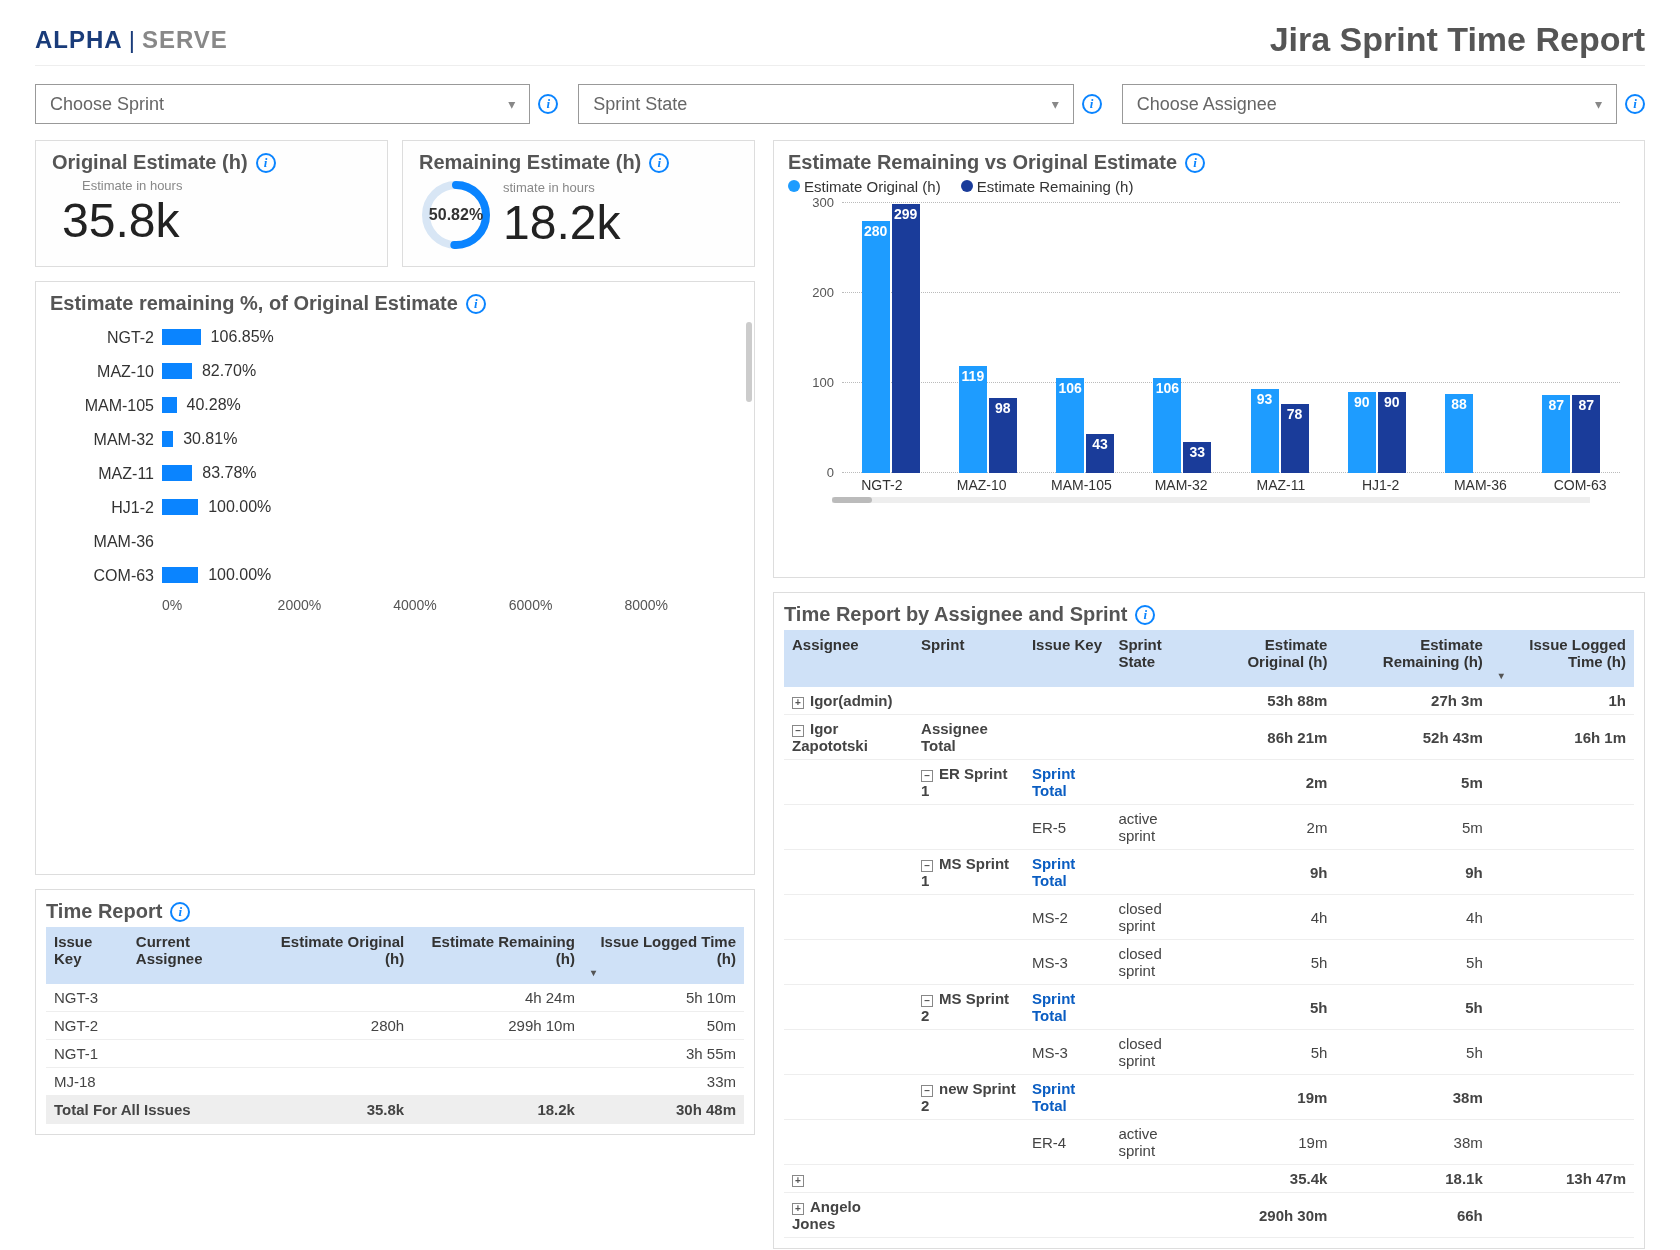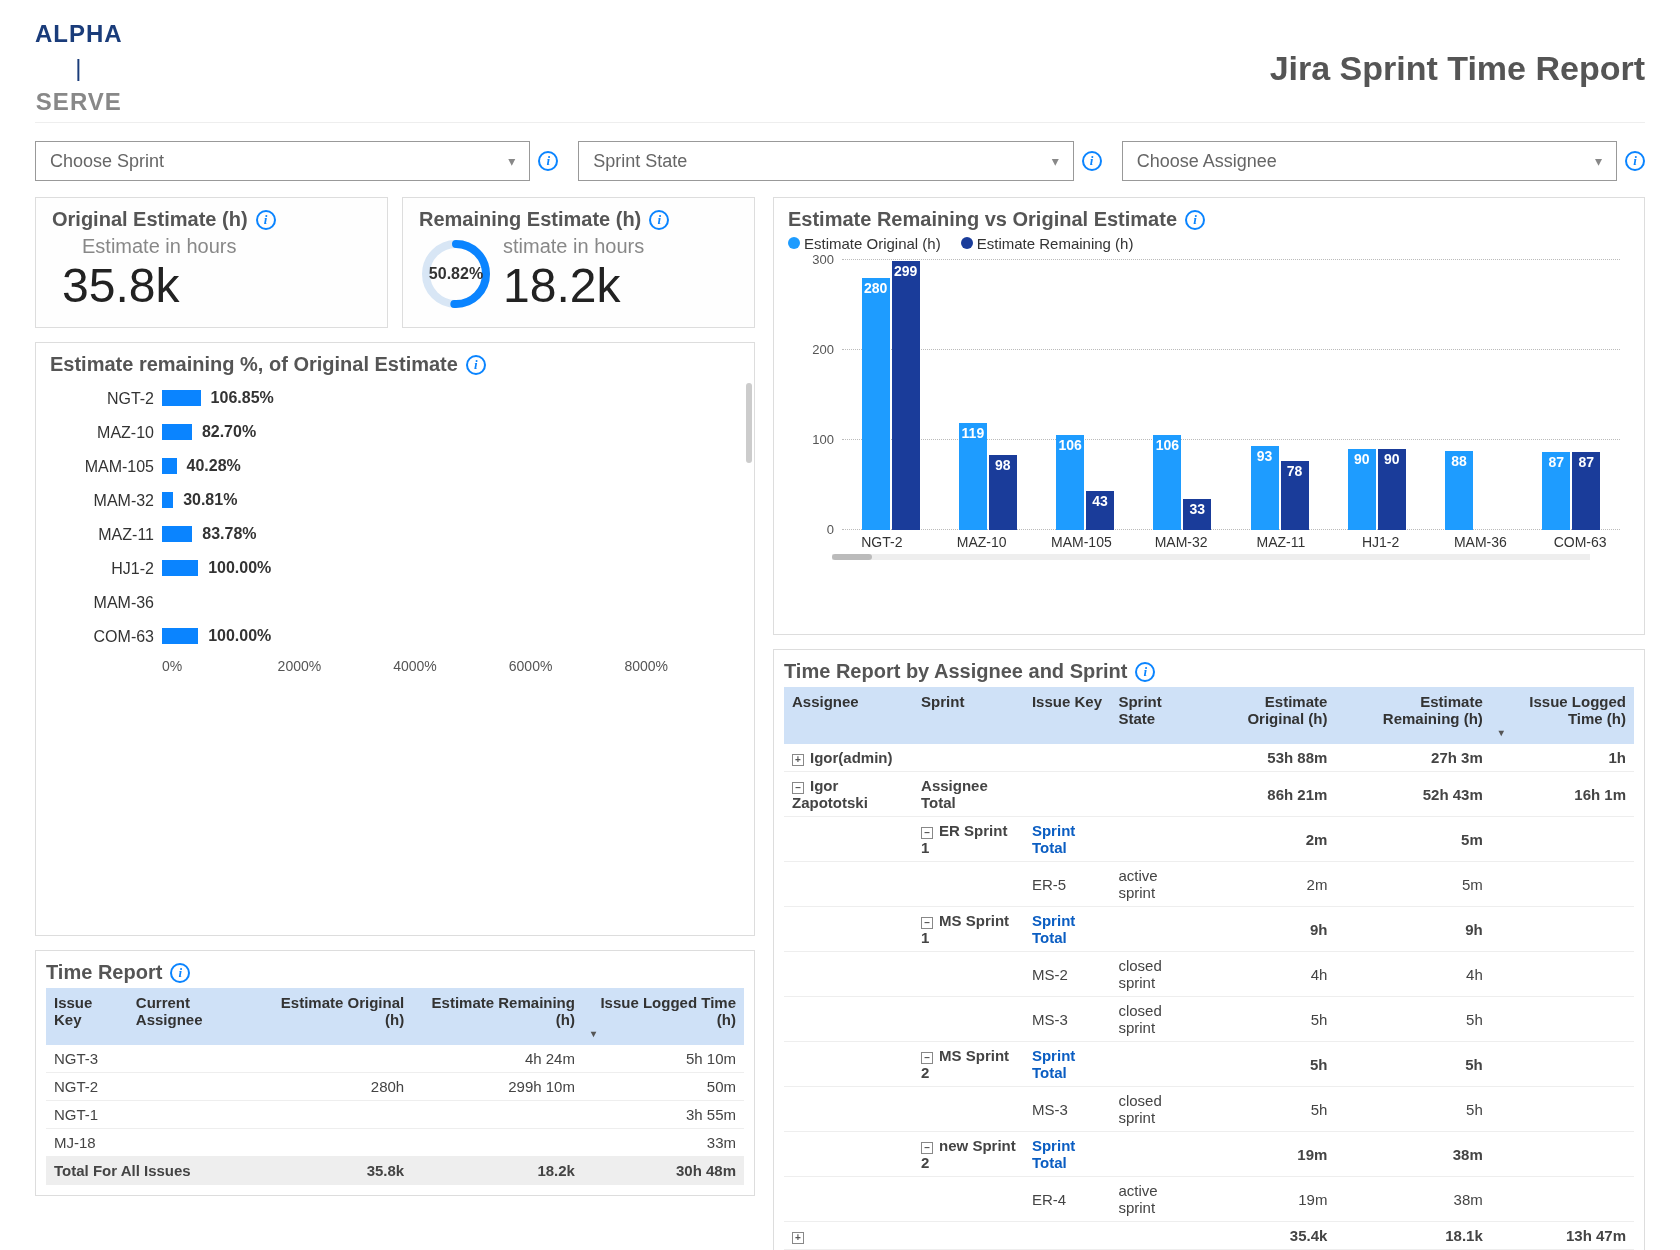--- a/index.html
+++ b/index.html
@@ -1,42 +1,42 @@
 <!DOCTYPE html>
 <html><head>
 <meta charset="utf-8">
 <style>
   * { box-sizing: border-box; margin: 0; padding: 0; }
   body { font-family: 'Segoe UI', Arial, sans-serif; background: #fff; color: #333; padding: 20px 35px; width: 1680px; }
   .topbar { display: flex; justify-content: space-between; align-items: center; margin-bottom: 18px; border-bottom: 1px solid #eee; padding-bottom: 6px;}
-  .logo { font-size: 24px; font-weight: 700; letter-spacing: 1px; color: #1a3c7a; display:flex; align-items:center; gap:6px;flex-direction:column;}
+  .logo { font-size: 24px; font-weight: 700; letter-spacing: 1px; color: #1a3c7a; display:flex; align-items:flex-end; gap:6px;}
   .logo .alpha { color:#1a3c7a; } .logo .bar{color:#1a3c7a;font-weight:300;} .logo .serve{color:#888; font-weight:600;}
   .page-title { font-size: 34px; font-weight: 700; color: #555; }
   .filters { display: flex; gap: 20px; margin-bottom: 16px; }
   .filter { flex:1; display:flex; align-items:center; gap:8px; }
   .dropdown { flex:1; border:1px solid #999; height:40px; display:flex; align-items:center; justify-content:space-between; padding:0 14px; color:#666; font-size:18px; cursor:pointer; }
   .chev { font-size:14px; color:#888; }
   .info-icon { width:20px; height:20px; border:2px solid #0a84ff; border-radius:50%; display:inline-flex; align-items:center; justify-content:center; color:#0a84ff; font-weight:700; font-size:13px; font-style:italic; font-family:Georgia,serif; cursor:default;}
   .grid { display:grid; grid-template-columns: 720px 1fr; gap:18px; }
   .card { border:1px solid #ddd; padding:10px 14px; background:#fff; position:relative;}
   .card-title { font-size:20px; font-weight:700; color:#555; display:flex; align-items:center; gap:8px; margin-bottom:4px;}
   .kpis { display:flex; gap:14px; margin-bottom:14px; }
   .kpi { flex:1; border:1px solid #ddd; padding:10px 16px 14px 16px; background:#fefefe;}
-  .kpi .sub { font-size:20px; color:#888; margin-left:30px; }
+  .kpi .sub { font-size:13px; color:#888; margin-left:30px; }
   .kpi .val { font-size:48px; font-weight:500; color:#222; margin-left:10px;}
   .kpi2 { display:flex; align-items:center; gap:10px; }
   .donut { width:74px; height:74px; position:relative; }
   .donut svg { transform: rotate(-90deg); }
   .donut .pct { position:absolute; inset:0; display:flex; align-items:center; justify-content:center; font-size:16px; font-weight:700; }
   .pct-chart { margin-top:6px; }
   .pct-row { display:flex; align-items:center; font-size:16px; height:34px; }
   .pct-label { width:112px; text-align:right; color:#333; padding-right:8px;}
   .pct-track { flex:1; position:relative; height:20px; }
   .pct-bar { height:16px; background:#0a84ff; }
-  .pct-val { font-weight:700; margin-left:10px; }
+  .pct-val { font-weight:400; margin-left:10px; }
   .axis-x { display:flex; font-size:14px; color:#555; margin-left:112px; margin-top:4px;}
   .axis-x span{flex:1;}
   .vchart { position:relative; height:270px; margin:8px 10px 0 10px; }
   .vchart .gridline { position:absolute; left:44px; right:0; height:0; border-top:1px dotted #bbb; font-size:13px; color:#555;}
   .vchart .gridline span{position:absolute; left:-44px; top:-8px; width:36px; text-align:right;}
   .vgroups { position:absolute; left:44px; right:0; bottom:0; top:0; display:flex; justify-content:space-around; align-items:flex-end;}
   .vgroup { flex:1; display:flex; justify-content:center; align-items:flex-end; gap:2px; position:relative;}
   .vbar { width:28px; position:relative; color:#fff; font-size:14px; font-weight:600; text-align:center;}
   .vbar .lbl{position:absolute; top:2px; left:0; right:0;}
   .vb1 { background:#1e9cff; } .vb2 { background:#1a3c9a; }

